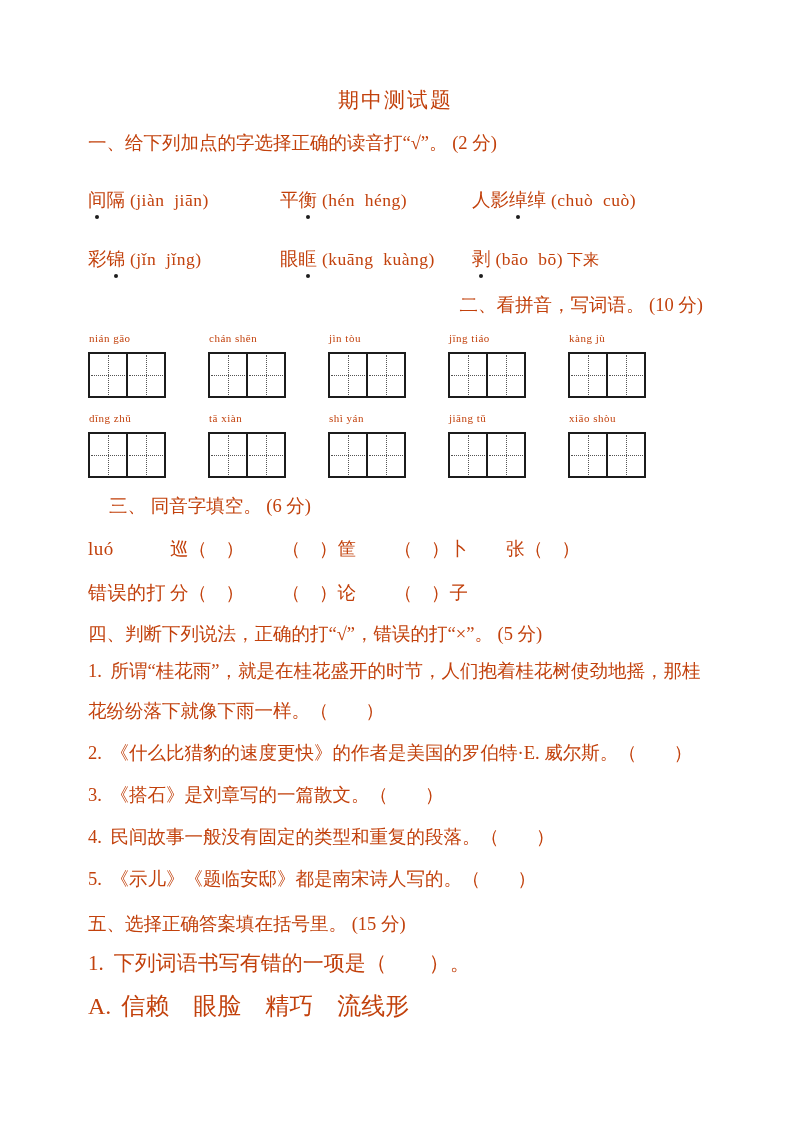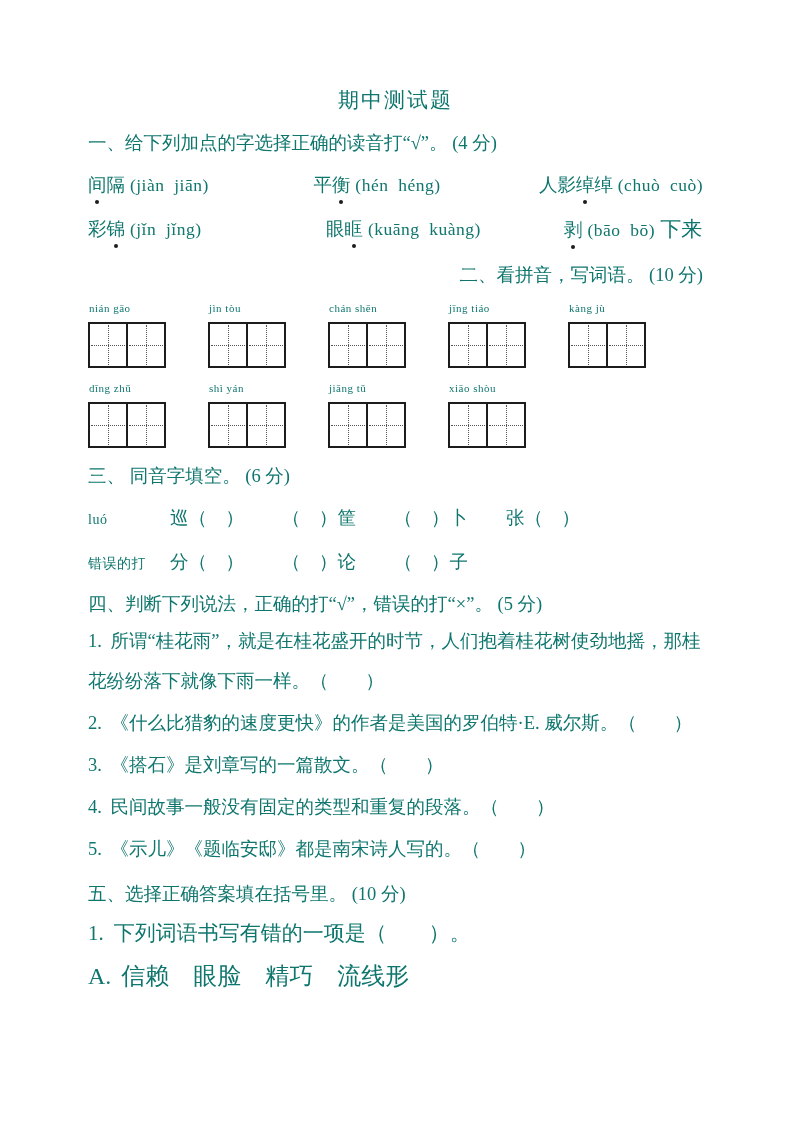--- a/index.html
+++ b/index.html
@@ -1,57 +1,56 @@
 <!DOCTYPE html>
 <html><head>
 <meta charset="utf-8">
 <style>
   html,body{margin:0;padding:0;background:#ffffff;}
   .page{
     position:relative;
     width:793px;height:1122px;
     background:#ffffff;
-    color:#0f766e;
+    color:#c2410c;
     font-family:"Liberation Serif","DejaVu Serif",serif;
     box-sizing:border-box;
     padding:86px 90px 0 88px;
     overflow:hidden;
   }
   .title{
     font-size:21px;
     text-align:center;
     letter-spacing:2px;
     font-weight:normal;
     margin:0;
   }
   .sec-head{
     font-size:18.5px;
     line-height:26px;
     white-space:pre;
   }
   #s1h{margin-top:16px;}
   .s1-row{
     display:flex;
-    margin-top:14px;
+    margin-top:29px;
     font-size:18.5px;
     line-height:30px;
-    gap:46px;
   }
   .s1-item{width:192px;white-space:pre;}
   .s1-item:last-child{width:auto;}
   .ch{position:relative;display:inline-block;}
   .ch.dot::after{
     content:'';
     position:absolute;left:50%;bottom:-4px;
     transform:translateX(-50%);
     width:4px;height:4px;border-radius:50%;
     background:#1d1d1d;
   }
   .py{font-size:17.5px;white-space:pre;letter-spacing:0.5px;}
-  .sfx{font-size:21px;}
+  .sfx{font-size:16px;}
   #s2h{margin-top:17px;text-align:right;}
   .s2-row{display:flex;margin-top:14px;}
   .s2-col{width:78px;margin-right:42px;flex:0 0 auto;}
   .s2-py{
     font-size:11px;
     white-space:nowrap;
     letter-spacing:0.5px;
     margin:0 0 8px 1px;
   }
   .tzg{
@@ -66,29 +65,29 @@
   .tzg .cell::before{
     content:'';position:absolute;
     left:50%;top:1px;bottom:1px;
     border-left:1px dotted #555;
   }
   .tzg .cell::after{
     content:'';position:absolute;
     top:50%;left:1px;right:1px;
     border-top:1px dotted #555;
   }
-  #s3h{margin-top:15px;}
+  #s3h{margin-top:15px;margin-left:21px;}
   .s3-row{
     display:flex;
     margin-top:16px;
     font-size:18.5px;
     line-height:27px;
     align-items:baseline;
   }
-  .s3-key{width:82px;flex:0 0 auto;font-size:14px;letter-spacing:0.5px;}
+  .s3-key{width:82px;flex:0 0 auto;font-size:19px;letter-spacing:0.5px;}
   .s3-item{margin-right:38px;white-space:pre;}
   #s4h{margin-top:14px;}
   #s4-items{margin-top:4px;}
   .s4-item{
     font-size:18.5px;
     line-height:40px;
     margin-top:2px;
   }
   .s4-item .num{margin-right:4px;}
   #s5h{margin-top:12px;}
@@ -96,21 +95,21 @@
   .s5-a{margin-top:16px;font-size:24px;line-height:27px;}
   .s5-q .num,.s5-a .label{margin-right:10px;}
 </style>
 </head>
 <body>
 
 <div class="page">
 
   <h1 class="title">期中测试题</h1>
 
-  <div class="sec-head" id="s1h">一、给下列加点的字选择正确的读音打“√”。 (4 分)</div>
+  <div class="sec-head" id="s1h">一、给下列加点的字选择正确的读音打“√”。 (2 分)</div>
   <div class="s1-row">
       <span class="s1-item"><span class="ch dot">间</span><span class="ch">隔</span><span class="py"> (jiàn  jiān)</span></span>
       <span class="s1-item"><span class="ch">平</span><span class="ch dot">衡</span><span class="py"> (hén  héng)</span></span>
       <span class="s1-item"><span class="ch">人</span><span class="ch">影</span><span class="ch dot">绰</span><span class="ch">绰</span><span class="py"> (chuò  cuò)</span></span>
     </div>
   <div class="s1-row">
       <span class="s1-item"><span class="ch">彩</span><span class="ch dot">锦</span><span class="py"> (jǐn  jǐng)</span></span>
       <span class="s1-item"><span class="ch">眼</span><span class="ch dot">眶</span><span class="py"> (kuāng  kuàng)</span></span>
       <span class="s1-item"><span class="ch dot">剥</span><span class="py"> (bāo  bō)</span><span class="sfx"> 下来</span></span>
     </div>
@@ -118,51 +117,58 @@
   <div class="sec-head" id="s2h">二、看拼音，写词语。 (10 分)</div>
   <div class="s2-row">
       <div class="s2-col">
         <div class="s2-py">nián gāo</div>
         <div class="tzg">
           <div class="cell"></div>
           <div class="cell"></div>
         </div>
       </div>
       <div class="s2-col">
+        <div class="s2-py">chán shēn</div>
+        <div class="tzg">
+          <div class="cell"></div>
+          <div class="cell"></div>
+        </div>
+      </div>
+      <div class="s2-col">
         <div class="s2-py">jìn tòu</div>
         <div class="tzg">
           <div class="cell"></div>
           <div class="cell"></div>
         </div>
       </div>
       <div class="s2-col">
-        <div class="s2-py">chán shēn</div>
-        <div class="tzg">
-          <div class="cell"></div>
-          <div class="cell"></div>
-        </div>
-      </div>
-      <div class="s2-col">
         <div class="s2-py">jīng tiáo</div>
         <div class="tzg">
           <div class="cell"></div>
           <div class="cell"></div>
         </div>
       </div>
       <div class="s2-col">
         <div class="s2-py">kàng jù</div>
         <div class="tzg">
           <div class="cell"></div>
           <div class="cell"></div>
         </div>
       </div>
     </div>
   <div class="s2-row">
       <div class="s2-col">
         <div class="s2-py">dīng zhǔ</div>
+        <div class="tzg">
+          <div class="cell"></div>
+          <div class="cell"></div>
+        </div>
+      </div>
+      <div class="s2-col">
+        <div class="s2-py">tā xiàn</div>
         <div class="tzg">
           <div class="cell"></div>
           <div class="cell"></div>
         </div>
       </div>
       <div class="s2-col">
         <div class="s2-py">shì yán</div>
         <div class="tzg">
           <div class="cell"></div>
           <div class="cell"></div>
@@ -196,21 +202,21 @@
 
   <div class="sec-head" id="s4h">四、判断下列说法，正确的打“√”，错误的打“×”。 (5 分)</div>
   <div id="s4-items">
       <div class="s4-item"><span class="num">1. </span><span>所谓“桂花雨”，就是在桂花盛开的时节，人们抱着桂花树使劲地摇，那桂花纷纷落下就像下雨一样。（　　）</span></div>
       <div class="s4-item"><span class="num">2. </span><span>《什么比猎豹的速度更快》的作者是美国的罗伯特·E. 威尔斯。（　　）</span></div>
       <div class="s4-item"><span class="num">3. </span><span>《搭石》是刘章写的一篇散文。（　　）</span></div>
       <div class="s4-item"><span class="num">4. </span><span>民间故事一般没有固定的类型和重复的段落。（　　）</span></div>
       <div class="s4-item"><span class="num">5. </span><span>《示儿》《题临安邸》都是南宋诗人写的。（　　）</span></div>
     </div>
 
-  <div class="sec-head" id="s5h">五、选择正确答案填在括号里。 (10 分)</div>
+  <div class="sec-head" id="s5h">五、选择正确答案填在括号里。 (15 分)</div>
   <div class="s5-q">
     <span class="num">1.</span><span>下列词语书写有错的一项是（　　）。</span>
   </div>
   <div class="s5-a">
     <span class="label">A.</span><span>信赖　眼脸　精巧　流线形</span>
   </div>
 
 </div>
 
 </body></html>

